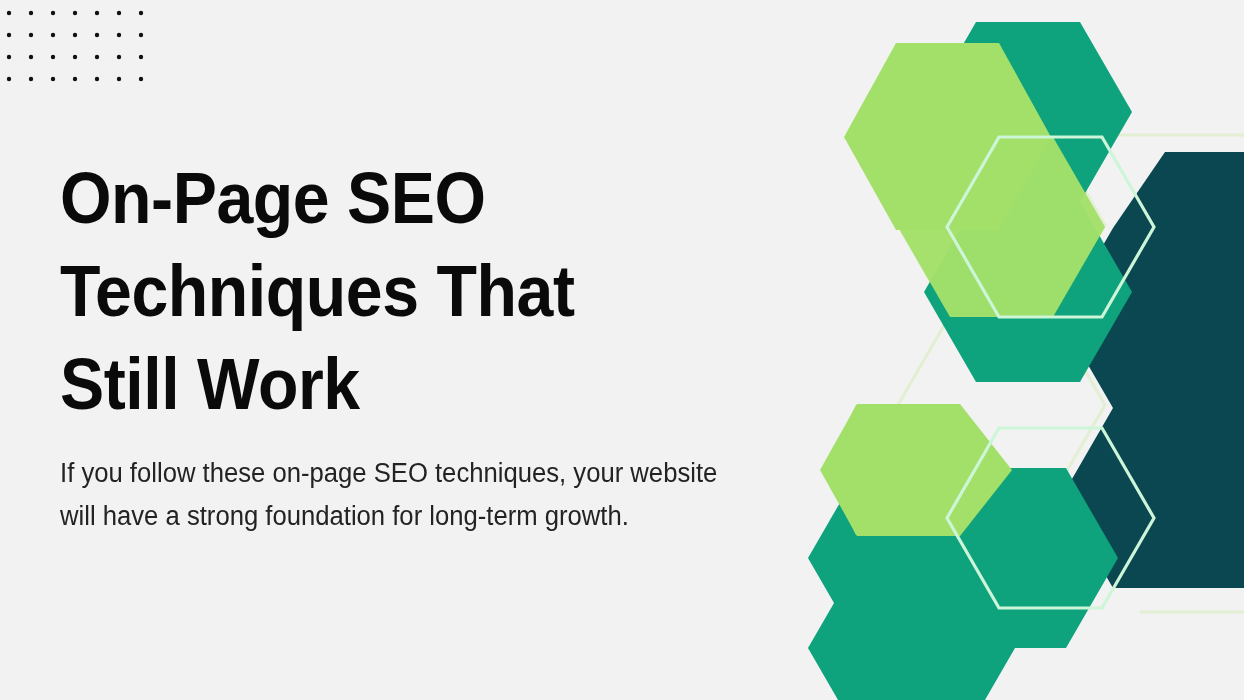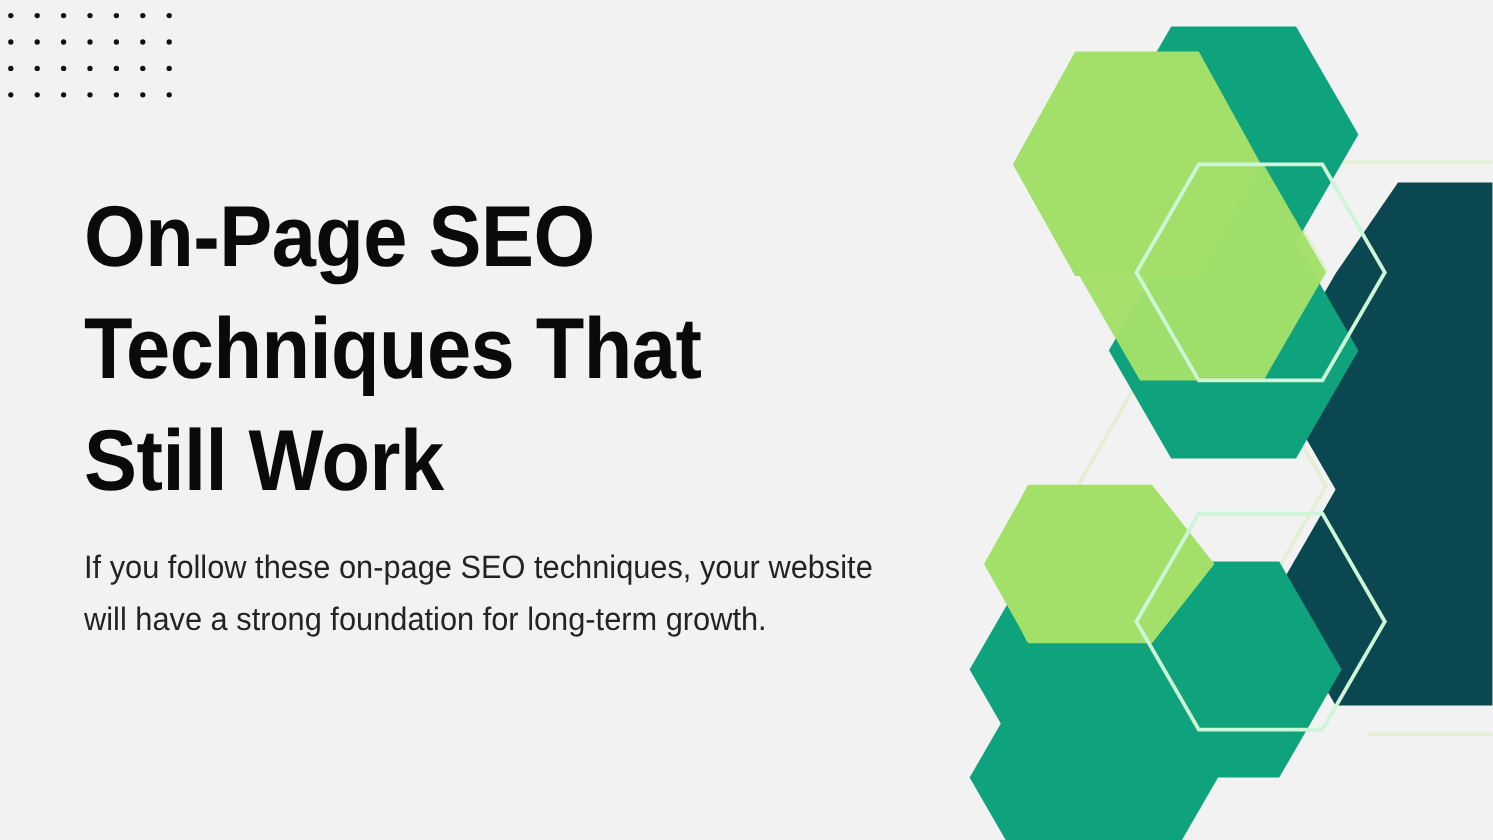--- a/index.html
+++ b/index.html
@@ -43,21 +43,21 @@
   }
   .hex-art svg {
     display: block;
     width: 444px;
     height: 700px;
   }
 
   
   .text-col {
     position: absolute;
-    left: 70px;
+    left: 60px;
     top: 0;
     width: 720px;
     height: 585px;
   }
 
   .headline {
     position: absolute;
     left: 0;
     top: 152px;
     width: 700px;

